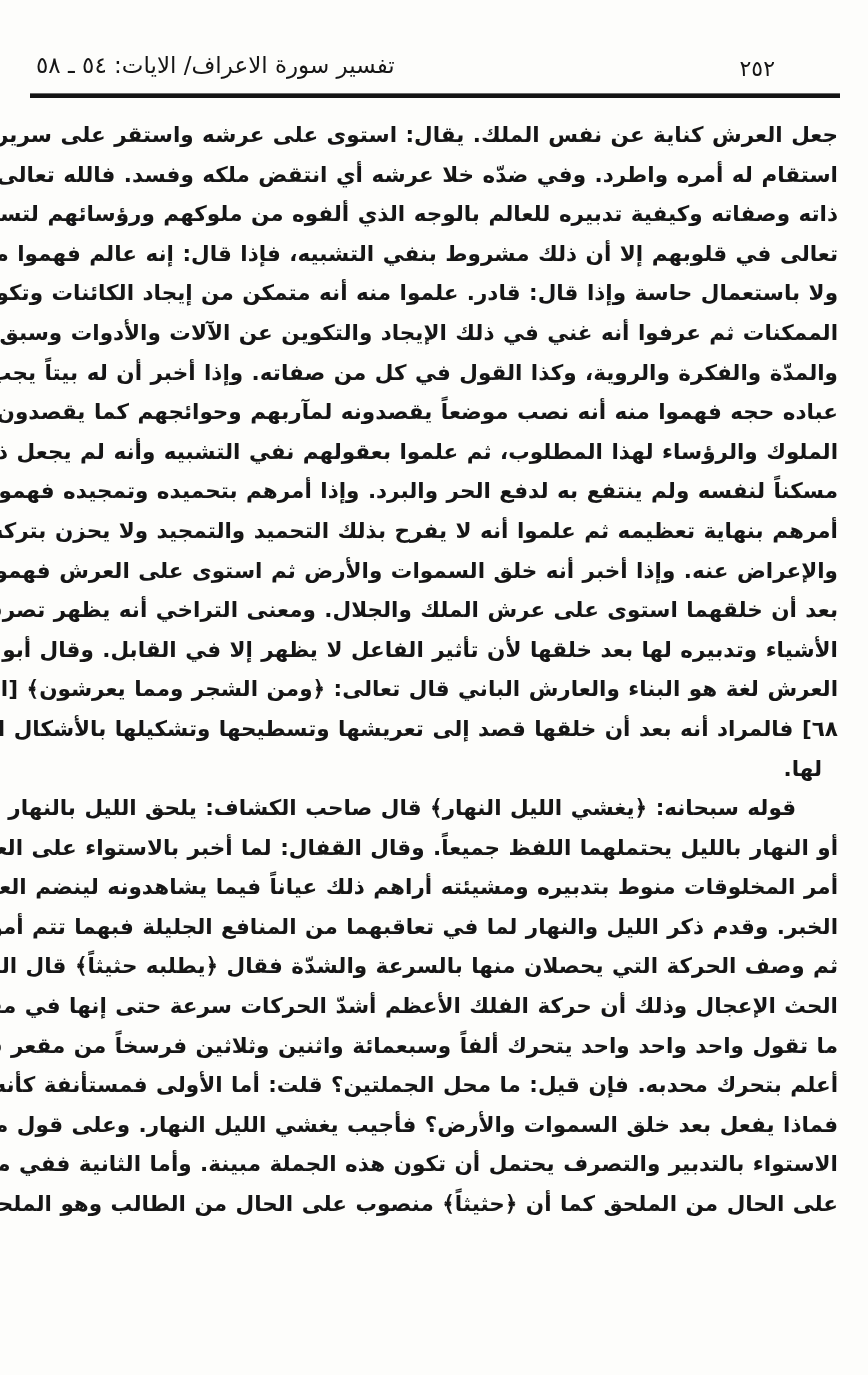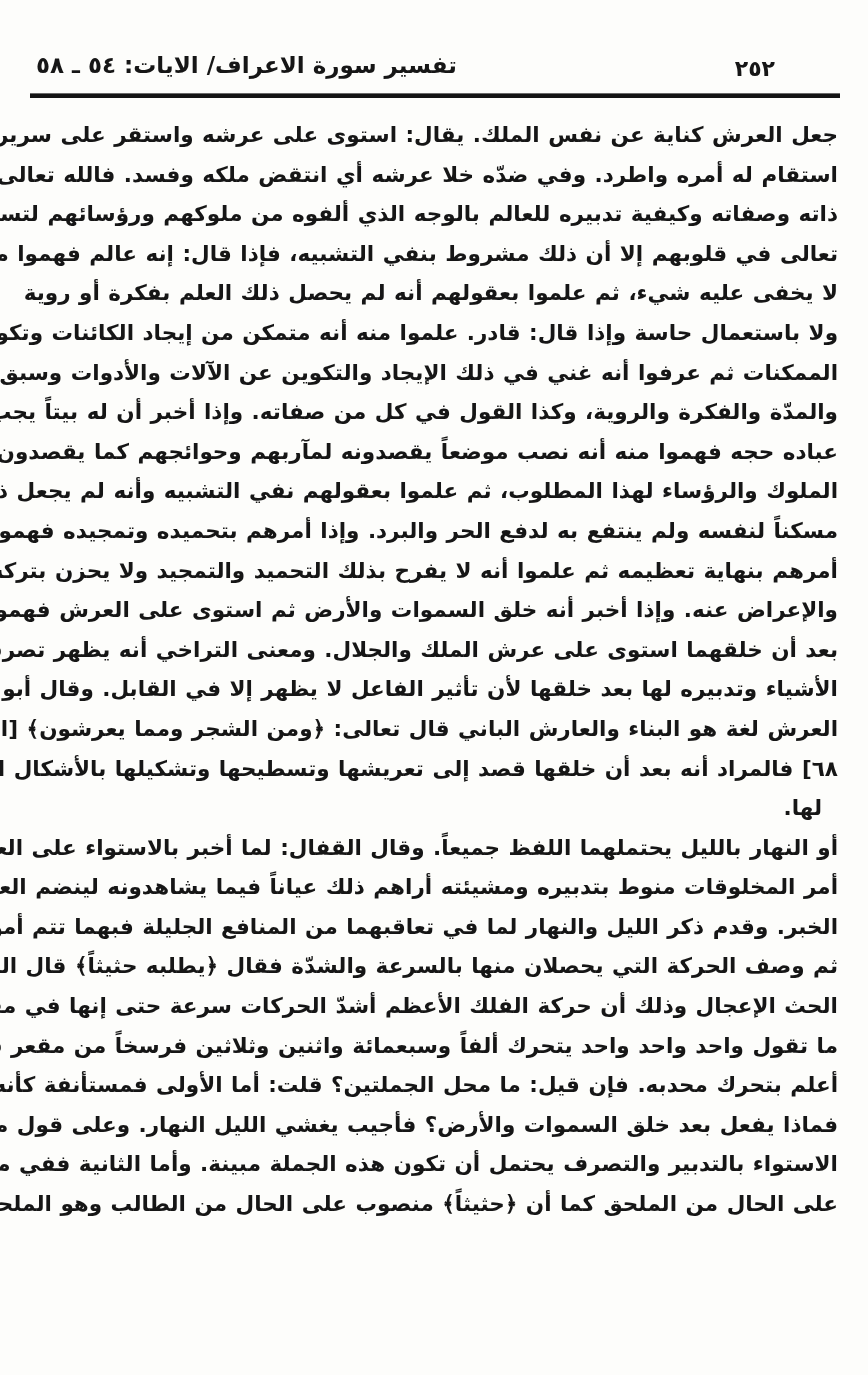--- a/index.html
+++ b/index.html
@@ -18,30 +18,30 @@
   
   .header{
     position:absolute;
     top:50px;left:0;right:0;height:42px;
   }
   .header-title{
     position:absolute;
     left:36px;top:2px;
     direction:rtl;
     font-size:23px;
-    font-weight:bold;
+    font-weight:normal;
     letter-spacing:0;
     white-space:nowrap;
   }
   .page-number{
     position:absolute;
     right:93px;top:6px;
     direction:rtl;
     font-size:22px;
-    font-weight:bold;
+    font-weight:normal;
   }
   .header-rule{
     position:absolute;
     top:93px;left:30px;right:28px;
     height:4px;
     background:#141414;
     border-top:1px solid #6a6a6a;
   }
   
   .body-text{
@@ -80,34 +80,34 @@
     <div class="header-title">تفسير سورة الاعراف/ الايات: ٥٤ ـ ٥٨</div>
   </div>
 
   <div class="header-rule" style="background: rgb(20, 20, 20);"></div>
 
   <div class="body-text">
       <div class="line">جعل العرش كناية عن نفس الملك. يقال: استوى على عرشه واستقر على سرير ملكه إذا</div>
       <div class="line">استقام له أمره واطرد. وفي ضدّه خلا عرشه أي انتقض ملكه وفسد. فالله تعالى دلّ على</div>
       <div class="line">ذاته وصفاته وكيفية تدبيره للعالم بالوجه الذي ألفوه من ملوكهم ورؤسائهم لتستقر عظمة الله</div>
       <div class="line">تعالى في قلوبهم إلا أن ذلك مشروط بنفي التشبيه، فإذا قال: إنه عالم فهموا منه أنه تعالى</div>
-      <div class="line">لا يخفى عليه شيء، ثم علموا بعقولهم أنه لم يحصل ذلك العلم بفكرة أو روية</div>
       <div class="line">ولا باستعمال حاسة وإذا قال: قادر. علموا منه أنه متمكن من إيجاد الكائنات وتكوين</div>
       <div class="line">الممكنات ثم عرفوا أنه غني في ذلك الإيجاد والتكوين عن الآلات والأدوات وسبق المادة</div>
       <div class="line">والمدّة والفكرة والروية، وكذا القول في كل من صفاته. وإذا أخبر أن له بيتاً يجب على</div>
       <div class="line">عباده حجه فهموا منه أنه نصب موضعاً يقصدونه لمآربهم وحوائجهم كما يقصدون بيوت</div>
       <div class="line">الملوك والرؤساء لهذا المطلوب، ثم علموا بعقولهم نفي التشبيه وأنه لم يجعل ذلك البيت</div>
       <div class="line">مسكناً لنفسه ولم ينتفع به لدفع الحر والبرد. وإذا أمرهم بتحميده وتمجيده فهموا منه أنه</div>
       <div class="line">أمرهم بنهاية تعظيمه ثم علموا أنه لا يفرح بذلك التحميد والتمجيد ولا يحزن بتركه</div>
       <div class="line">والإعراض عنه. وإذا أخبر أنه خلق السموات والأرض ثم استوى على العرش فهموا منه أنه</div>
       <div class="line">بعد أن خلقهما استوى على عرش الملك والجلال. ومعنى التراخي أنه يظهر تصرفه في هذه</div>
       <div class="line">الأشياء وتدبيره لها بعد خلقها لأن تأثير الفاعل لا يظهر إلا في القابل. وقال أبو مسلم:</div>
       <div class="line">العرش لغة هو البناء والعارش الباني قال تعالى: ﴿ومن الشجر ومما يعرشون﴾ [النحل:</div>
       <div class="line">٦٨] فالمراد أنه بعد أن خلقها قصد إلى تعريشها وتسطيحها وتشكيلها بالأشكال الموافقة</div>
       <div class="line para-end">لها.</div>
+      <div class="line para-start">قوله سبحانه: ﴿يغشي الليل النهار﴾ قال صاحب الكشاف: يلحق الليل بالنهار</div>
       <div class="line">أو النهار بالليل يحتملهما اللفظ جميعاً. وقال القفال: لما أخبر بالاستواء على العرش وأن</div>
       <div class="line">أمر المخلوقات منوط بتدبيره ومشيئته أراهم ذلك عياناً فيما يشاهدونه لينضم العيان إلى</div>
       <div class="line">الخبر. وقدم ذكر الليل والنهار لما في تعاقبهما من المنافع الجليلة فبهما تتم أمور الحياة،</div>
       <div class="line">ثم وصف الحركة التي يحصلان منها بالسرعة والشدّة فقال ﴿يطلبه حثيثاً﴾ قال الليث:</div>
       <div class="line">الحث الإعجال وذلك أن حركة الفلك الأعظم أشدّ الحركات سرعة حتى إنها في مقدار</div>
       <div class="line">ما تقول واحد واحد واحد يتحرك ألفاً وسبعمائة واثنين وثلاثين فرسخاً من مقعر فلكه والله</div>
       <div class="line">أعلم بتحرك محدبه. فإن قيل: ما محل الجملتين؟ قلت: أما الأولى فمستأنفة كأنه قيل:</div>
       <div class="line">فماذا يفعل بعد خلق السموات والأرض؟ فأجيب يغشي الليل النهار. وعلى قول من يفسر</div>
       <div class="line">الاستواء بالتدبير والتصرف يحتمل أن تكون هذه الجملة مبينة. وأما الثانية ففي محل النصب</div>
       <div class="line">على الحال من الملحق كما أن ﴿حثيثاً﴾ منصوب على الحال من الطالب وهو الملحق</div>

